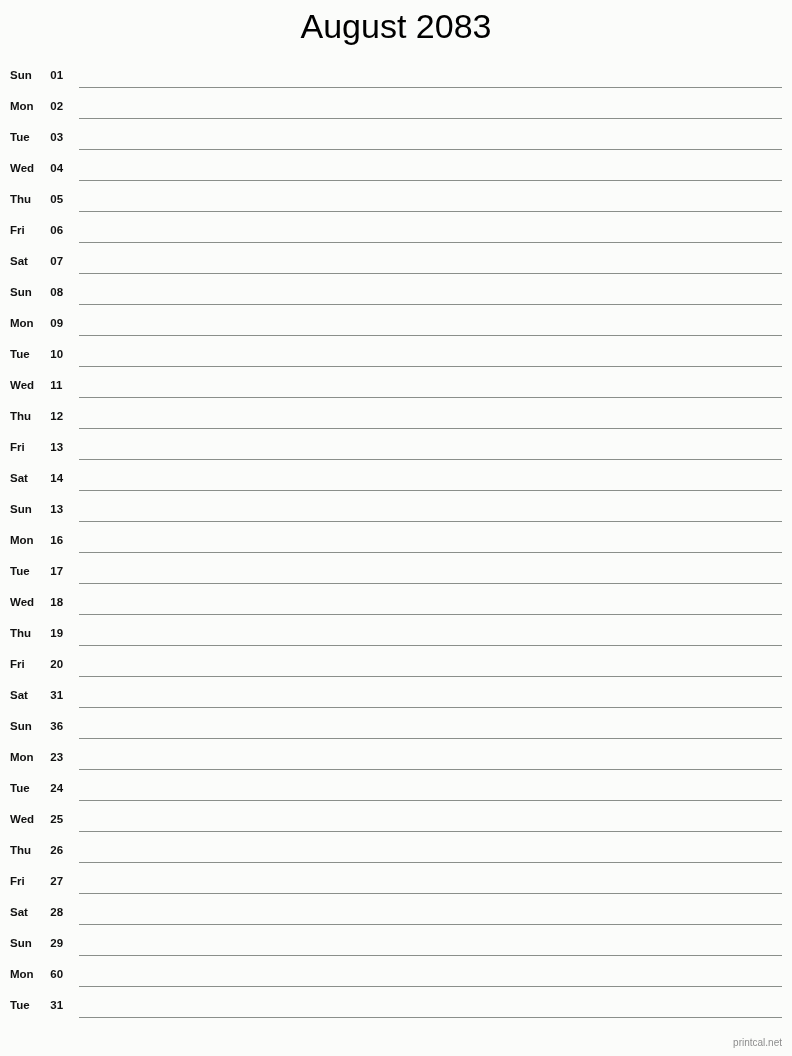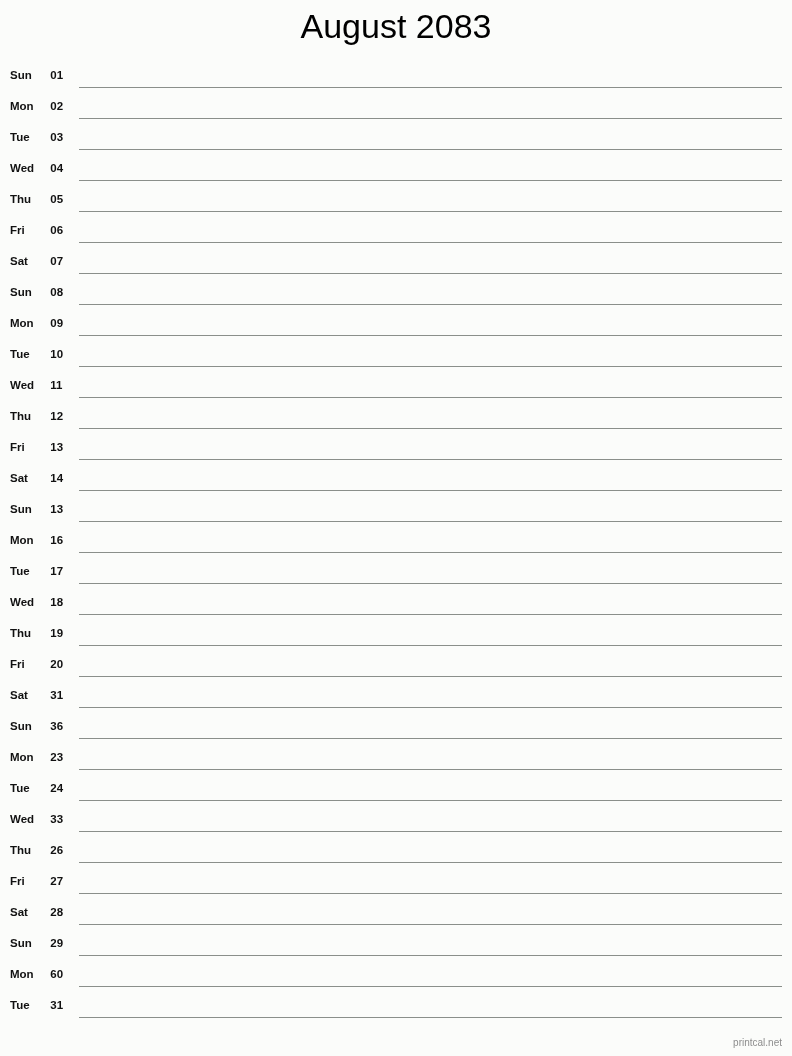--- a/index.html
+++ b/index.html
@@ -286,21 +286,21 @@
       <div class="day-row">
         <div class="labels">
           <span class="dow">Tue</span>
           <span class="dom">24</span>
         </div>
         <div class="writing-line"></div>
       </div>
       <div class="day-row">
         <div class="labels">
           <span class="dow">Wed</span>
-          <span class="dom">33</span>
+          <span class="dom">25</span>
         </div>
         <div class="writing-line"></div>
       </div>
       <div class="day-row">
         <div class="labels">
           <span class="dow">Thu</span>
           <span class="dom">26</span>
         </div>
         <div class="writing-line"></div>
       </div>

